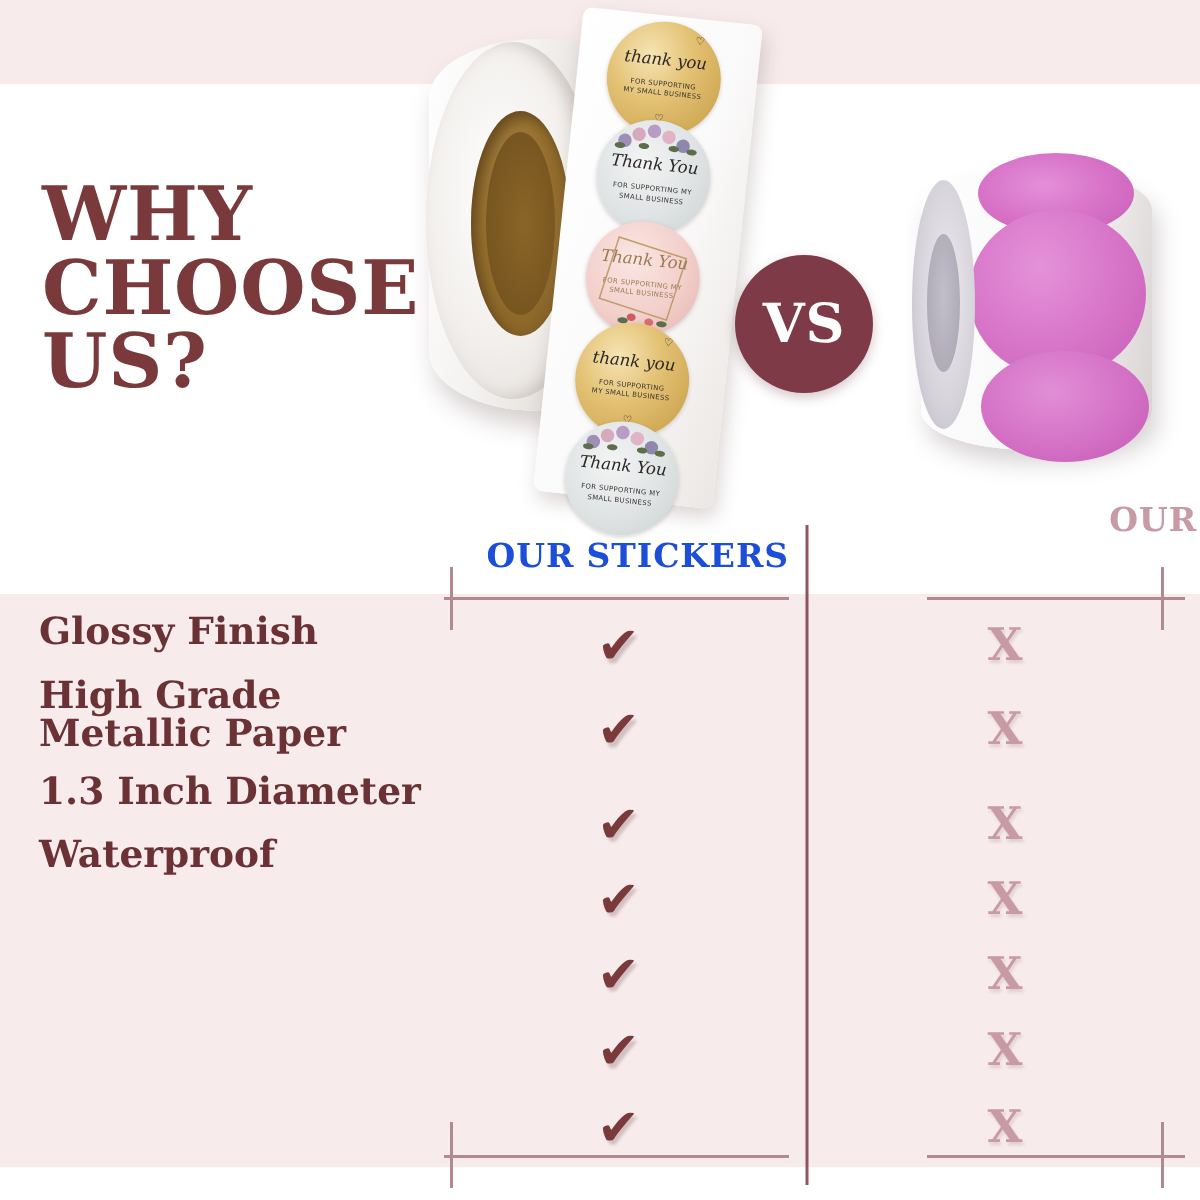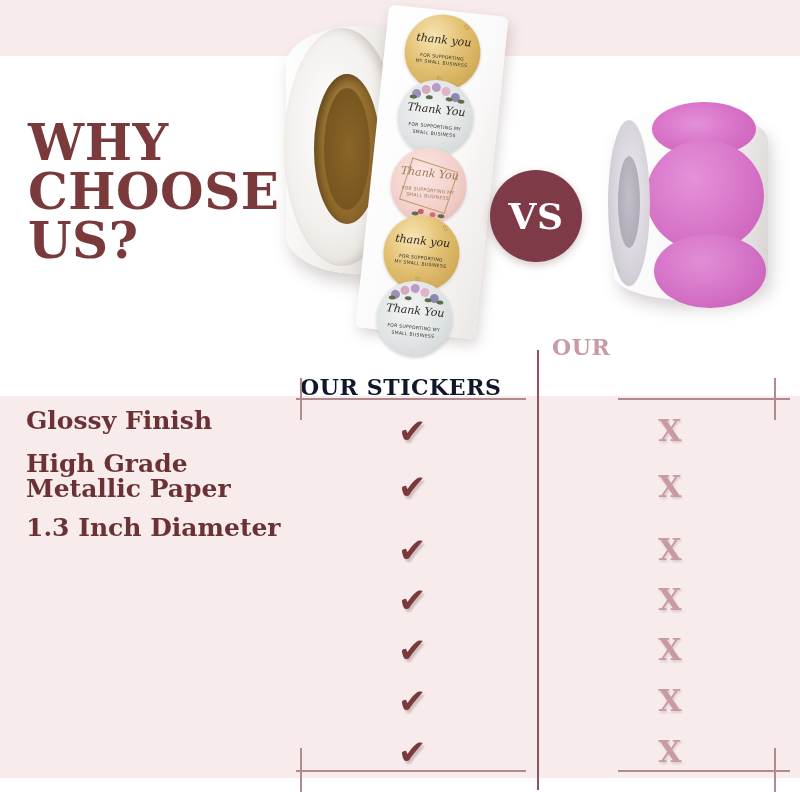--- a/index.html
+++ b/index.html
@@ -175,27 +175,26 @@
          background:radial-gradient(ellipse at 42% 36%, #e18ed6 0%, #d573c7 52%, #c458b4 100%); }
 
   
   .col-head {
     position:absolute;
     font-family:"DejaVu Serif", serif;
     font-weight:bold;
     font-size:22px;
     letter-spacing:0.6px;
     text-transform:uppercase;
-    text-align:left;
+    text-align:right;
     line-height:1.08;
   }
   #head-ours {
     left:300px; top:360px; width:226px;
-    color:#0f172a;
-    margin-top:16px;
+    color:#1d4ed8;
   }
   #head-theirs {
     left:552px; top:336px; width:246px;
     color:#C89AA4;
   }
 
   
   #rule-ours {
     position:absolute; left:296px; top:398px; width:230px; height:2px;
     background:#B08A90;
@@ -374,20 +373,21 @@
 <div id="rule-ours-bottom"></div>
 <div id="rule-theirs-bottom"></div>
 <div id="tick-ours-bottom"></div>
 <div id="tick-theirs-bottom"></div>
 
 <div id="features">
   <div class="feat">Glossy Finish</div>
   <div class="feat two">High Grade
 Metallic Paper</div>
   <div class="feat">1.3 Inch Diameter</div>
+  <div class="feat">Waterproof</div>
 </div>
 
 <div class="mark-check" style="top:414px;">✔</div>
 <div class="mark-check" style="top:470px;">✔</div>
 <div class="mark-check" style="top:533px;">✔</div>
 <div class="mark-check" style="top:583px;">✔</div>
 <div class="mark-check" style="top:633px;">✔</div>
 <div class="mark-check" style="top:684px;">✔</div>
 <div class="mark-check" style="top:735px;">✔</div>
 

